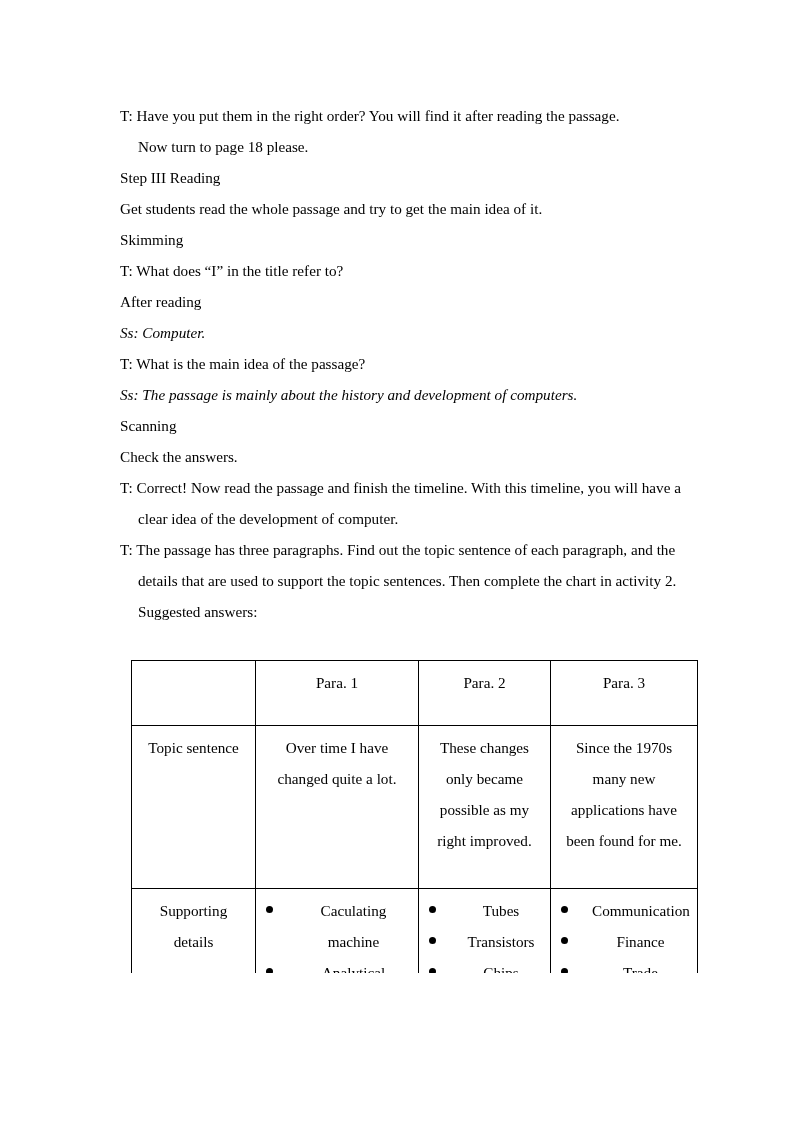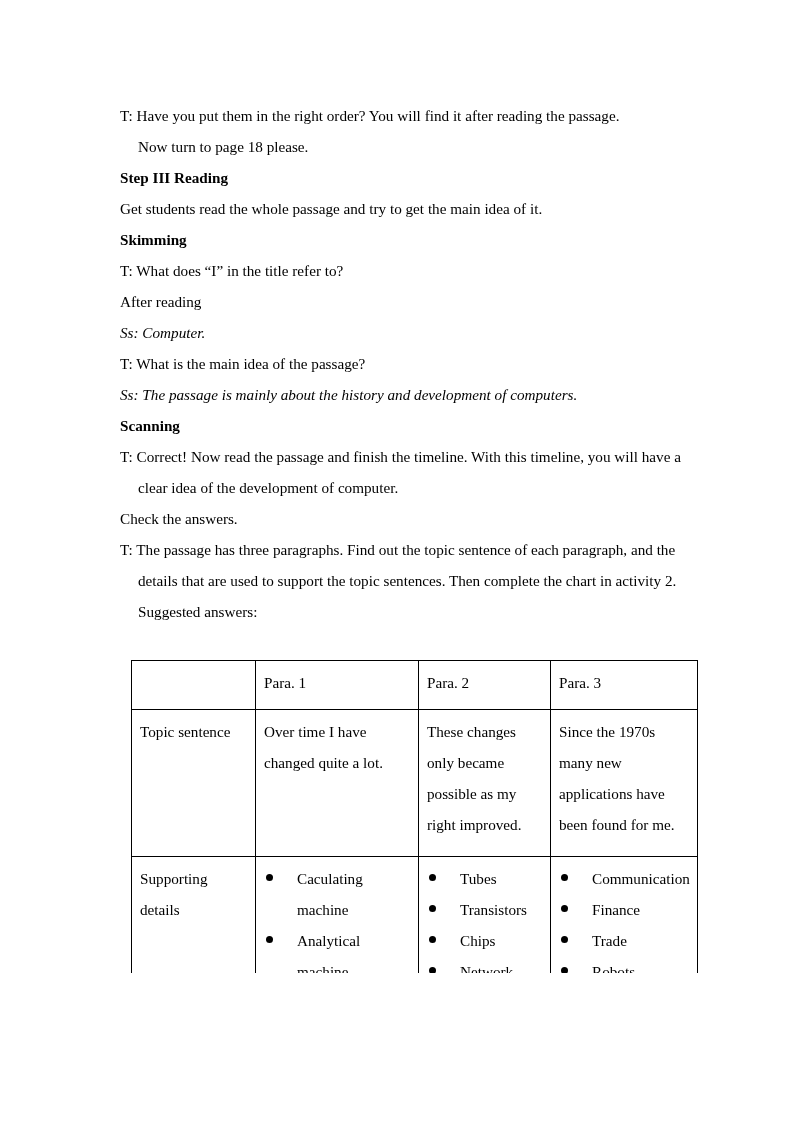--- a/index.html
+++ b/index.html
@@ -34,21 +34,21 @@
   }
 
   .para {
     font-size: 15.2px;
     line-height: 31px;
     margin: 0;
     white-space: nowrap;
   }
   .para.wrap { white-space: normal; }
 
-  .bold   { font-weight: bold; }
+  .bold   { font-weight: normal; }
   .italic { font-style: italic; }
 
   
   .hang {
     padding-left: 18px;
     text-indent: -18px;
   }
   .indent { padding-left: 18px; }
 
   
@@ -58,21 +58,22 @@
     top: 660px;
     width: 566px;
     border-collapse: collapse;
     table-layout: fixed;
     font-size: 15.2px;
     line-height: 31px;
   }
   #answer-table td {
     border: 1px solid #000000;
     vertical-align: top;
-    padding: 6px 8px 0 8px;
+    padding: 6px 8px 16px 8px;
+    text-align: center;
   }
   .col-label { width: 124px; }
   .col-p1    { width: 163px; }
   .col-p2    { width: 132px; }
   .col-p3    { width: 147px; }
 
   .row-head td  { height: 42px; }
   .row-topic td { height: 140px; }
   .row-det  td  { height: 115px; }
 
@@ -143,26 +144,26 @@
     </p>
 
     <p class="para italic">
       <span>Ss: The passage is mainly about the history and development of computers.</span>
     </p>
 
     <p class="para bold">
       <span>Scanning</span>
     </p>
 
+    <p class="para">
+      <span>Check the answers.</span>
+    </p>
+
     <p class="para wrap hang">
       <span>T: Correct! Now read the passage and finish the timeline. With this timeline, you will have a clear idea of the development of computer.</span>
-    </p>
-
-    <p class="para">
-      <span>Check the answers.</span>
     </p>
 
     <p class="para wrap hang">
       <span>T: The passage has three paragraphs. Find out the topic sentence of each paragraph, and the details that are used to support the topic sentences. Then complete the chart in activity 2.</span>
     </p>
 
     <p class="para indent">
       <span>Suggested answers:</span>
     </p>
 

